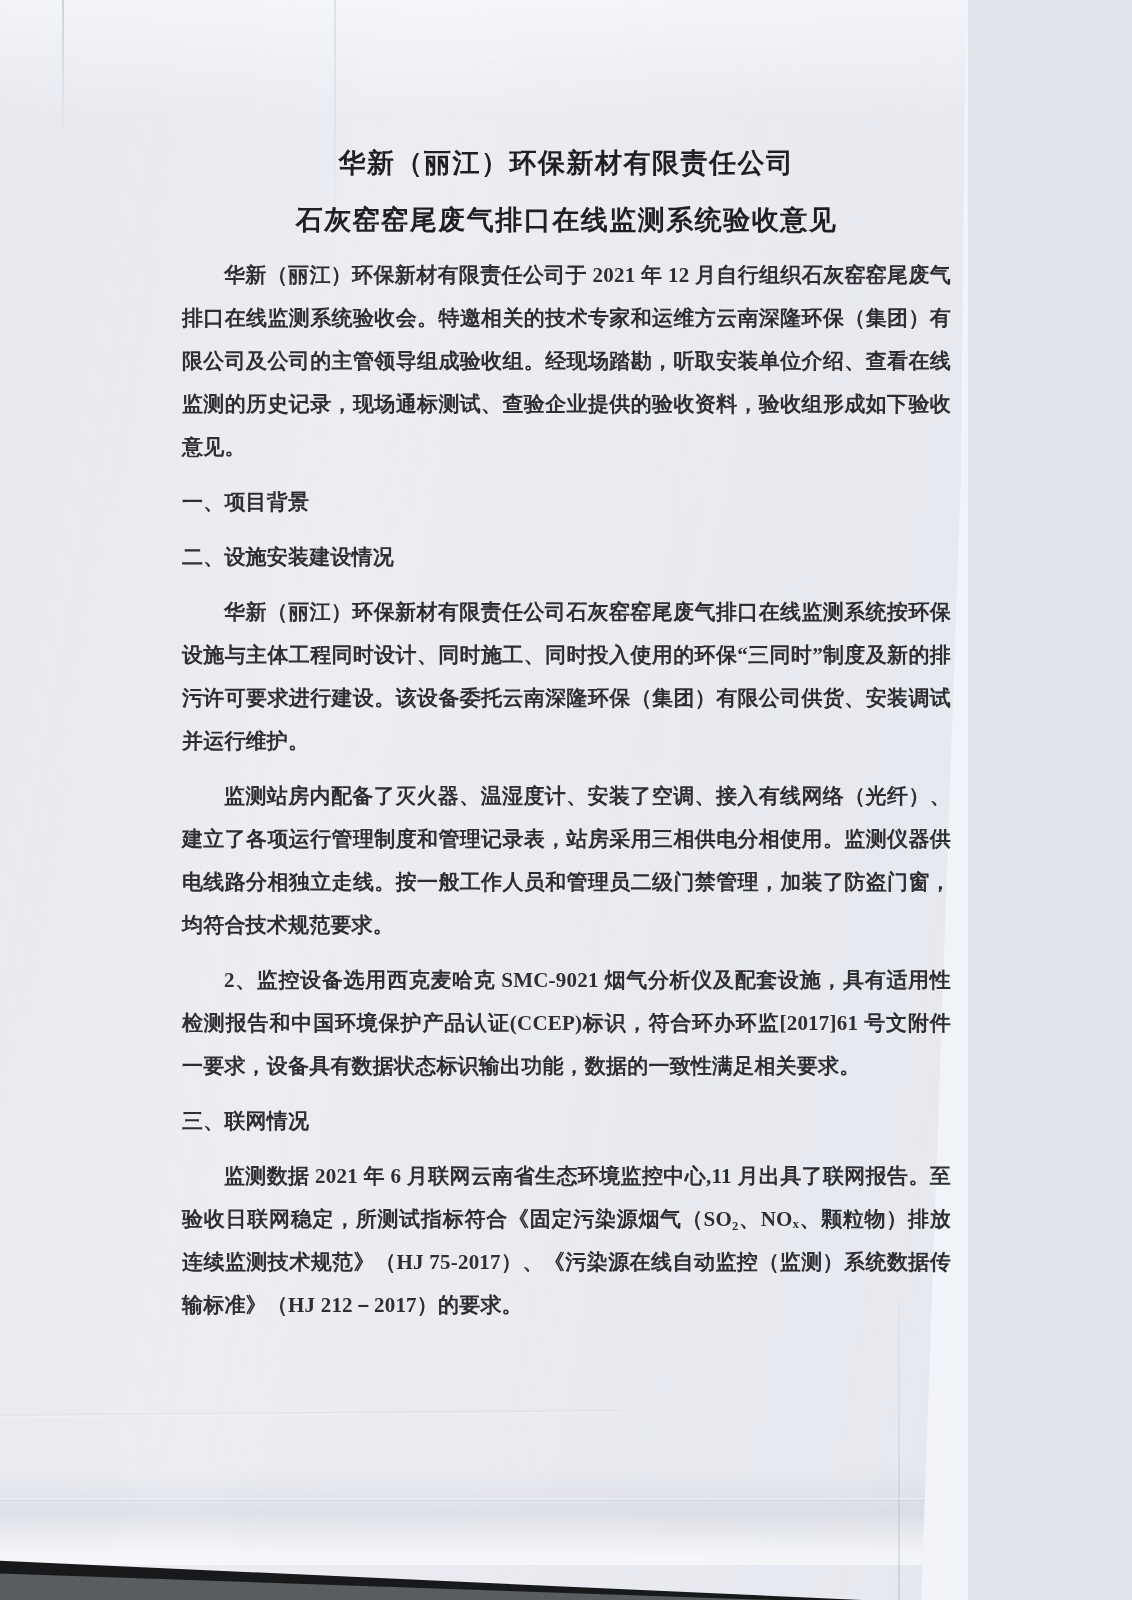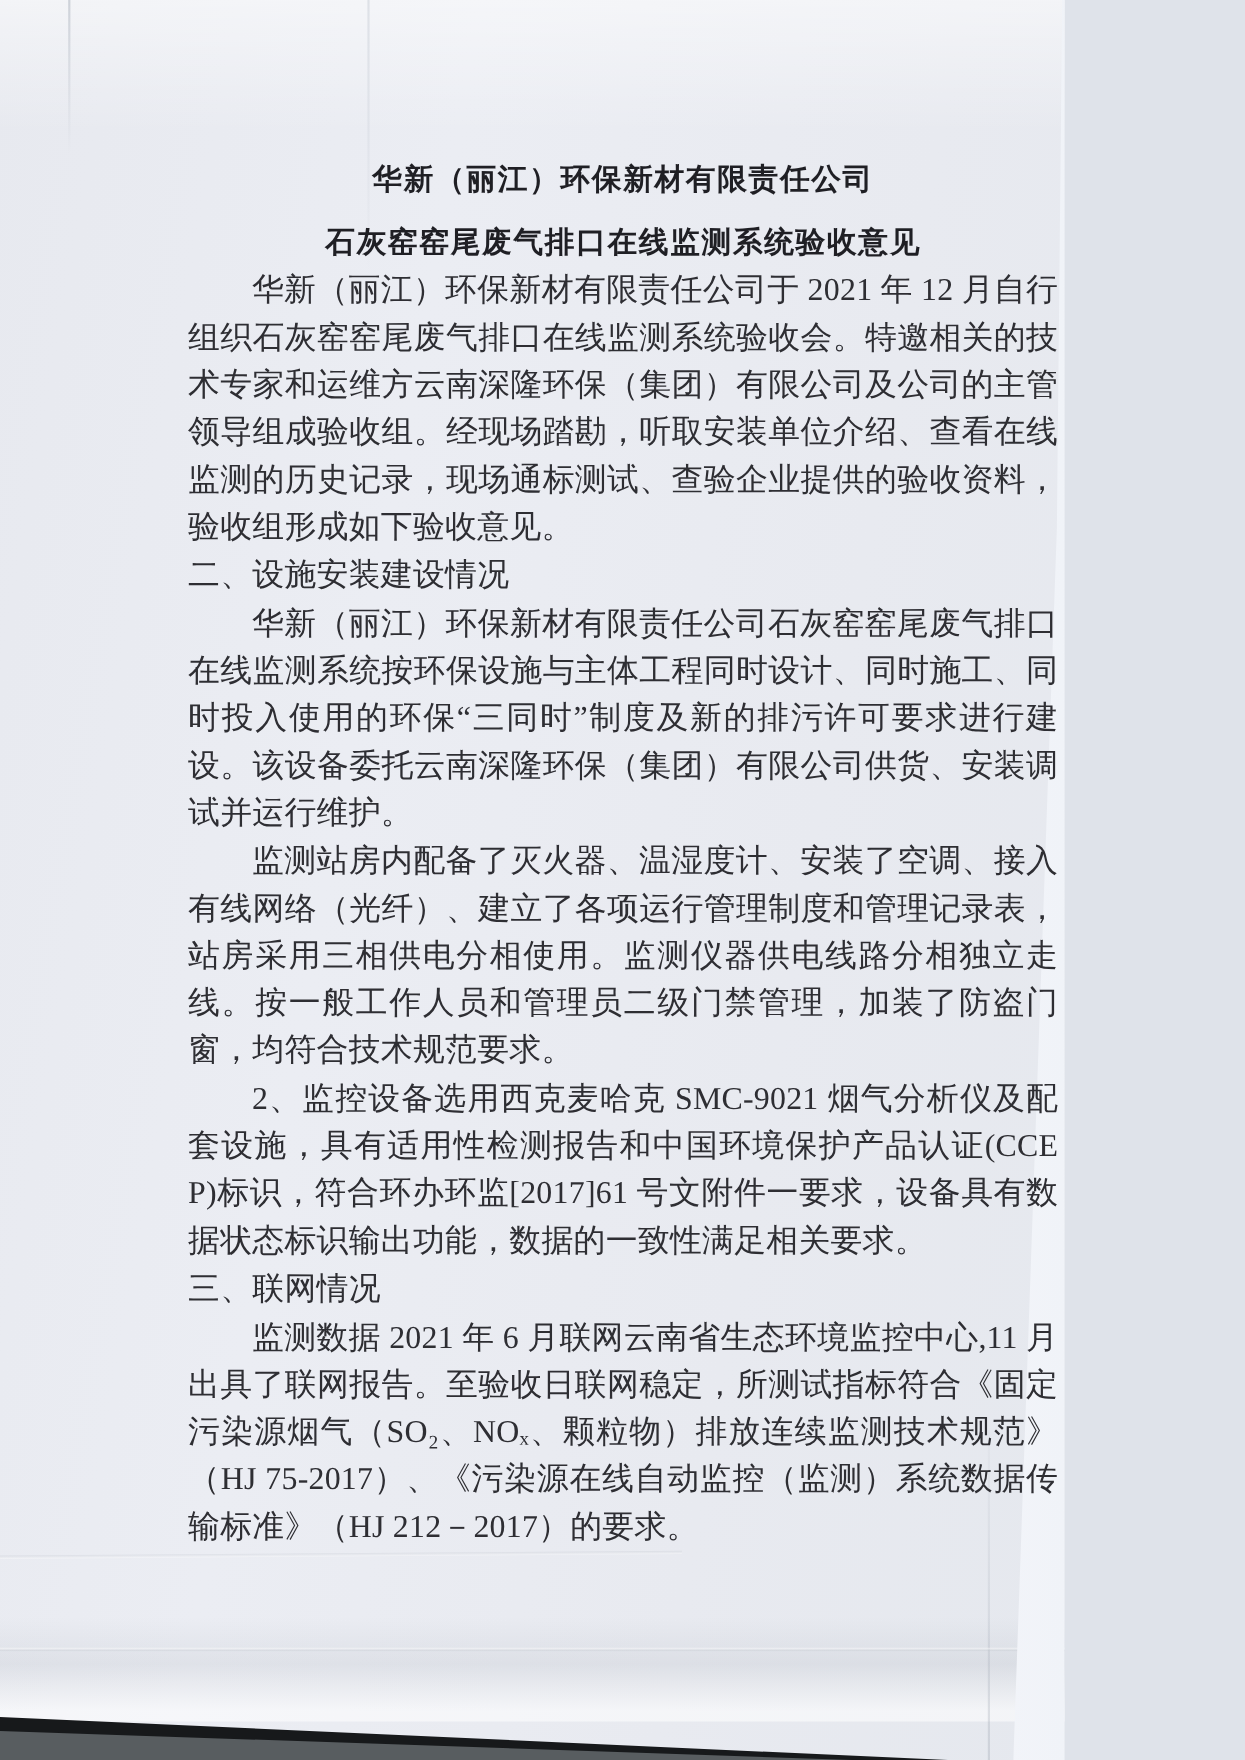--- a/index.html
+++ b/index.html
@@ -54,22 +54,22 @@
   .smudge-c { left:1095px; top:744px; width:18px; height:52px; opacity:.9; }
   
   .content { position:absolute; left:170px; top:141px; width:793px; color:#2e2e33; }
   .title {
     margin:0; font-size:27px; line-height:44px; font-weight:bold; color:#1f1f24;
     text-align:center; letter-spacing:1.5px;
   }
   .title-main { margin-bottom:13px; }
   .title-sub  { }
   .para {
-    margin:1px; font-size:29px; line-height:43px; letter-spacing:.2px;
-    text-align:justify; text-justify:inter-ideograph; word-break:break-all;
+    margin:12px; font-size:21px; line-height:43px; letter-spacing:.2px;
+    text-align:justify; text-justify:inter-ideograph; word-break:break-all;font-weight:bold;
   }
   .para.indent { text-indent:2em; }
   .para.heading { text-indent:0; }
 </style>
 </head>
 <body>
 
 <div class="page">
 
   <div class="shade shade-top"></div>
@@ -88,20 +88,21 @@
 
   <div class="smudge smudge-a"></div>
   <div class="smudge smudge-b"></div>
   <div class="smudge smudge-c"></div>
 
   <div class="content">
     <h1 class="title title-main">华新（丽江）环保新材有限责任公司</h1>
     <h2 class="title title-sub">石灰窑窑尾废气排口在线监测系统验收意见</h2>
 
     <p class="para indent">华新（丽江）环保新材有限责任公司于 2021 年 12 月自行组织石灰窑窑尾废气排口在线监测系统验收会。特邀相关的技术专家和运维方云南深隆环保（集团）有限公司及公司的主管领导组成验收组。经现场踏勘，听取安装单位介绍、查看在线监测的历史记录，现场通标测试、查验企业提供的验收资料，验收组形成如下验收意见。</p>
+    <p class="para heading">一、项目背景</p>
     <p class="para heading">二、设施安装建设情况</p>
     <p class="para indent">华新（丽江）环保新材有限责任公司石灰窑窑尾废气排口在线监测系统按环保设施与主体工程同时设计、同时施工、同时投入使用的环保“三同时”制度及新的排污许可要求进行建设。该设备委托云南深隆环保（集团）有限公司供货、安装调试并运行维护。</p>
     <p class="para indent">监测站房内配备了灭火器、温湿度计、安装了空调、接入有线网络（光纤）、建立了各项运行管理制度和管理记录表，站房采用三相供电分相使用。监测仪器供电线路分相独立走线。按一般工作人员和管理员二级门禁管理，加装了防盗门窗，均符合技术规范要求。</p>
     <p class="para indent">2、监控设备选用西克麦哈克 SMC-9021 烟气分析仪及配套设施，具有适用性检测报告和中国环境保护产品认证(CCEP)标识，符合环办环监[2017]61 号文附件一要求，设备具有数据状态标识输出功能，数据的一致性满足相关要求。</p>
     <p class="para heading">三、联网情况</p>
     <p class="para indent">监测数据 2021 年 6 月联网云南省生态环境监控中心,11 月出具了联网报告。至验收日联网稳定，所测试指标符合《固定污染源烟气（SO₂、NOₓ、颗粒物）排放连续监测技术规范》（HJ 75-2017）、《污染源在线自动监控（监测）系统数据传输标准》（HJ 212－2017）的要求。</p>
   </div>
 
 </div>
 

